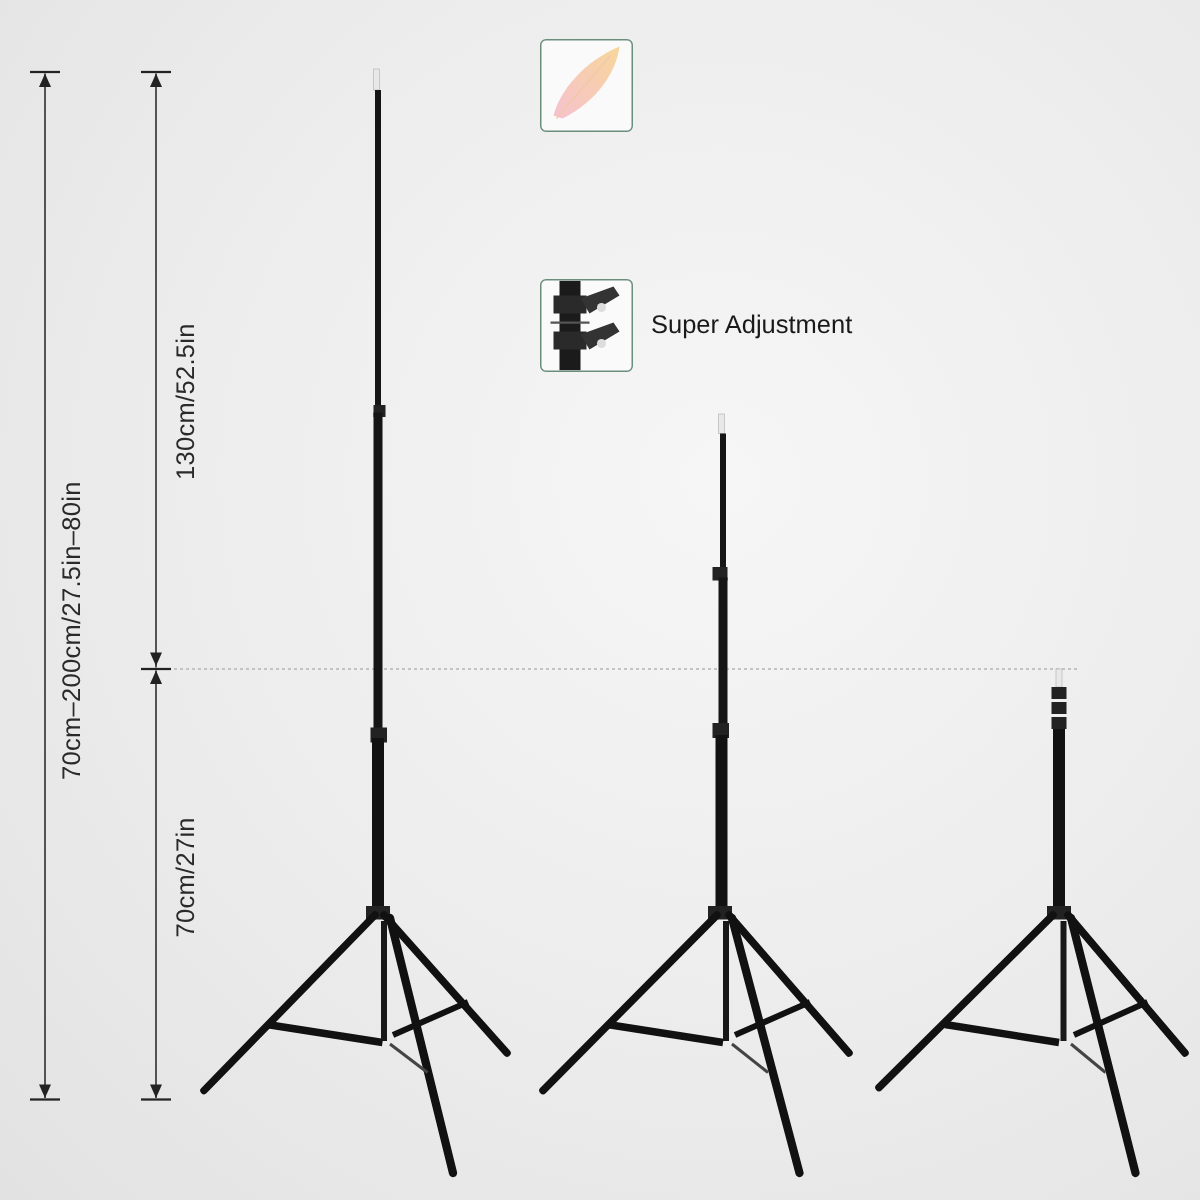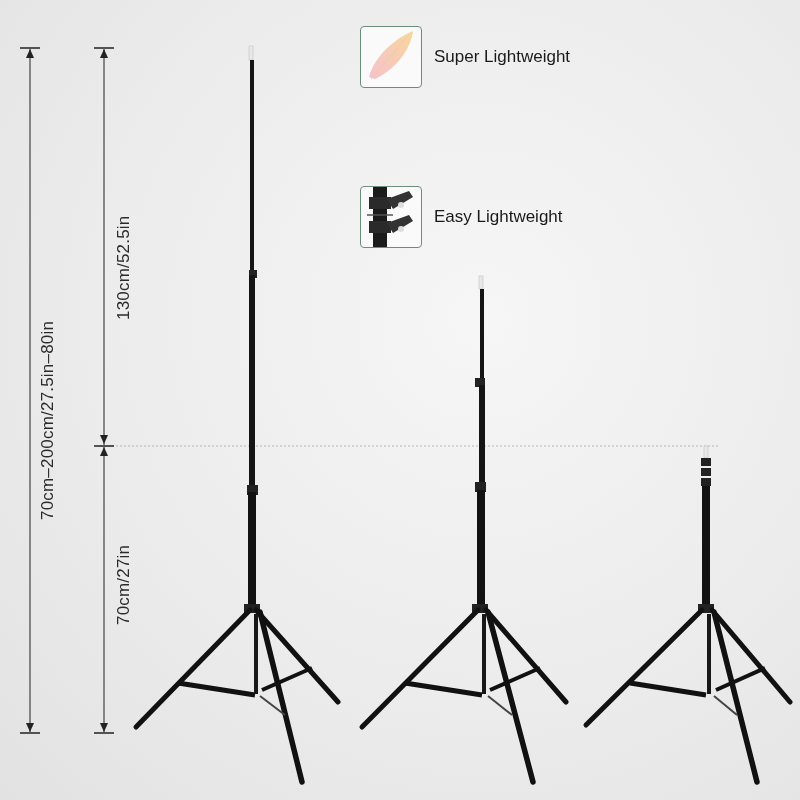--- a/index.html
+++ b/index.html
@@ -121,33 +121,32 @@
         <defs>
           <linearGradient id="fg" x1="0" y1="1" x2="1" y2="0">
             <stop offset="0" stop-color="#f5b7c8"></stop>
             <stop offset="1" stop-color="#f7d089"></stop>
           </linearGradient>
         </defs>
         <path d="M8,50 C12,34 28,14 52,4 C50,20 38,40 14,52 Z" fill="url(#fg)" opacity="0.85"></path>
         <path d="M10,52 L46,10" stroke="#f0c9a8" stroke-width="1"></path>
       </svg>
     </div>
-    <span class="feature-label">Super Lightweight</span>
   </div>
 
 
   <div class="feature" style="top:186px;">
     <div class="feature-box">
       <svg width="60" height="60">
         <rect x="12" y="0" width="14" height="60" fill="#1b1b1b"></rect>
         <rect x="8" y="10" width="22" height="12" fill="#2a2a2a"></rect>
         <rect x="8" y="34" width="22" height="12" fill="#2a2a2a"></rect>
         <path d="M26,12 L48,4 L52,10 L32,22 Z" fill="#333"></path>
         <path d="M26,36 L48,28 L52,34 L32,46 Z" fill="#333"></path>
         <circle cx="40" cy="18" r="3" fill="#ddd"></circle>
         <circle cx="40" cy="42" r="3" fill="#ddd"></circle>
         <line x1="6" y1="28" x2="32" y2="28" stroke="#555" stroke-width="1.5"></line>
       </svg>
     </div>
-    <span class="feature-label">Easy Lightweight</span>
+    <span class="feature-label">Super Adjustment</span>
   </div>
 
 </div>
 
 </body></html>

